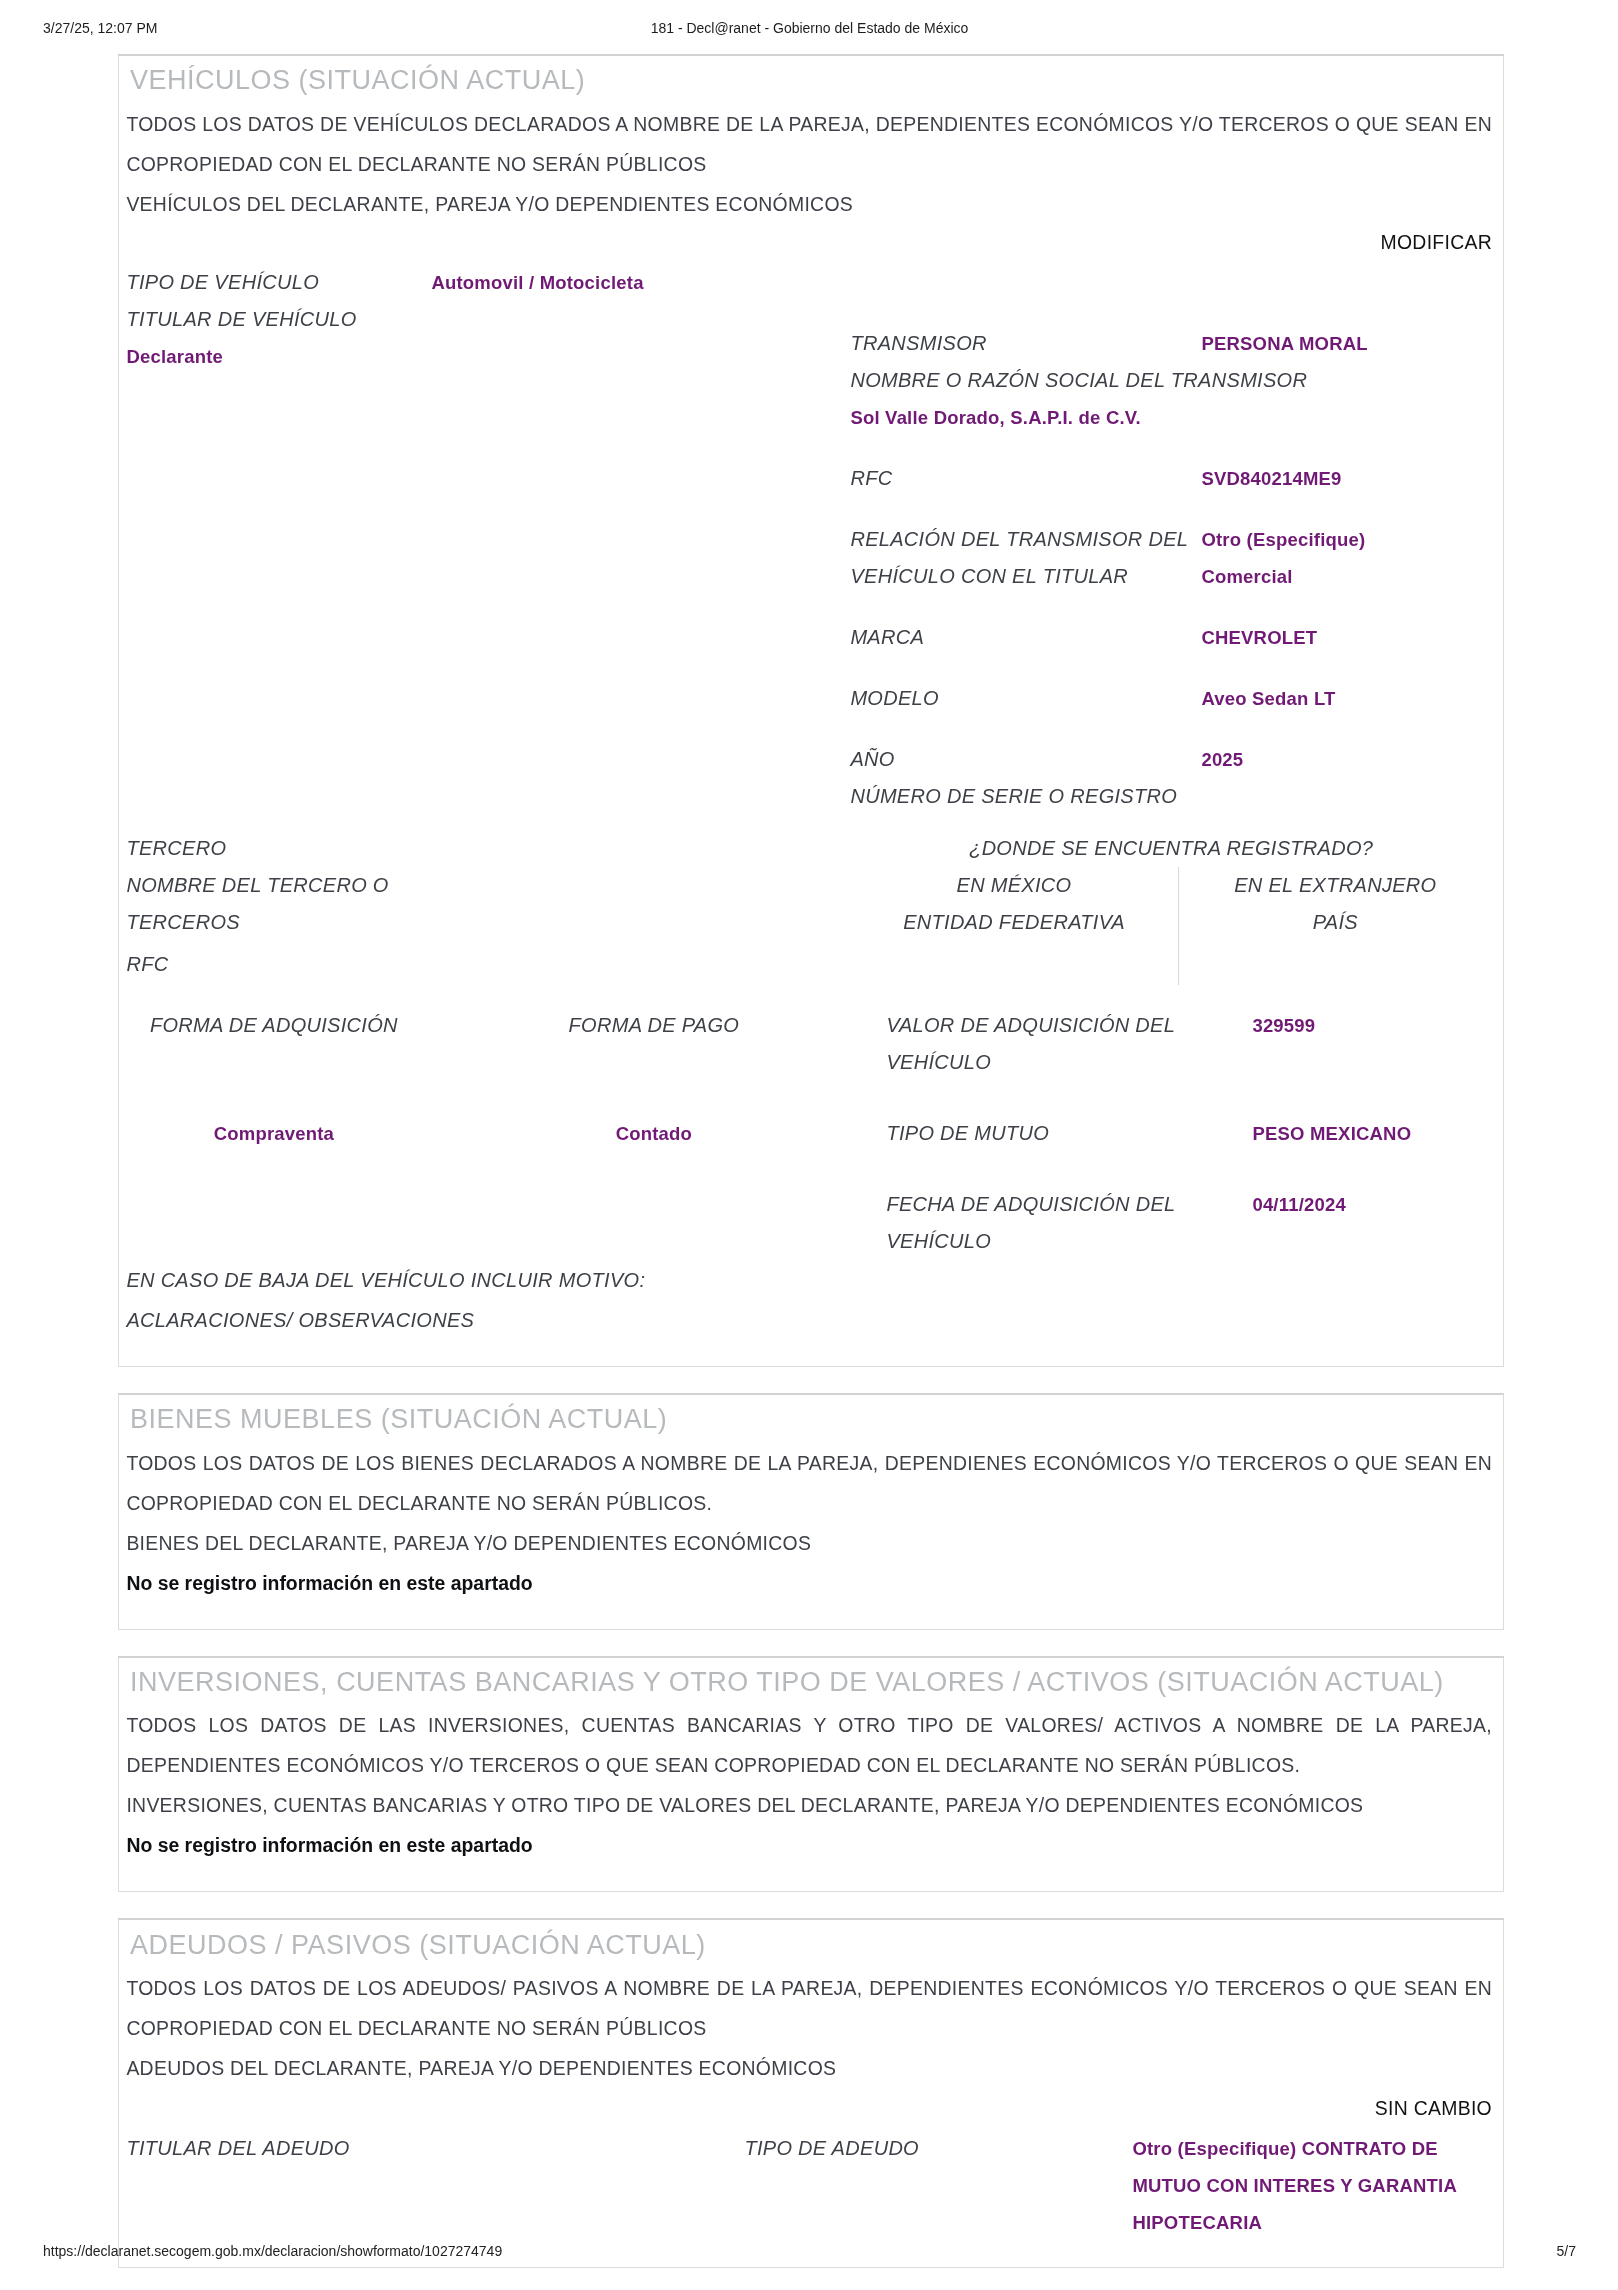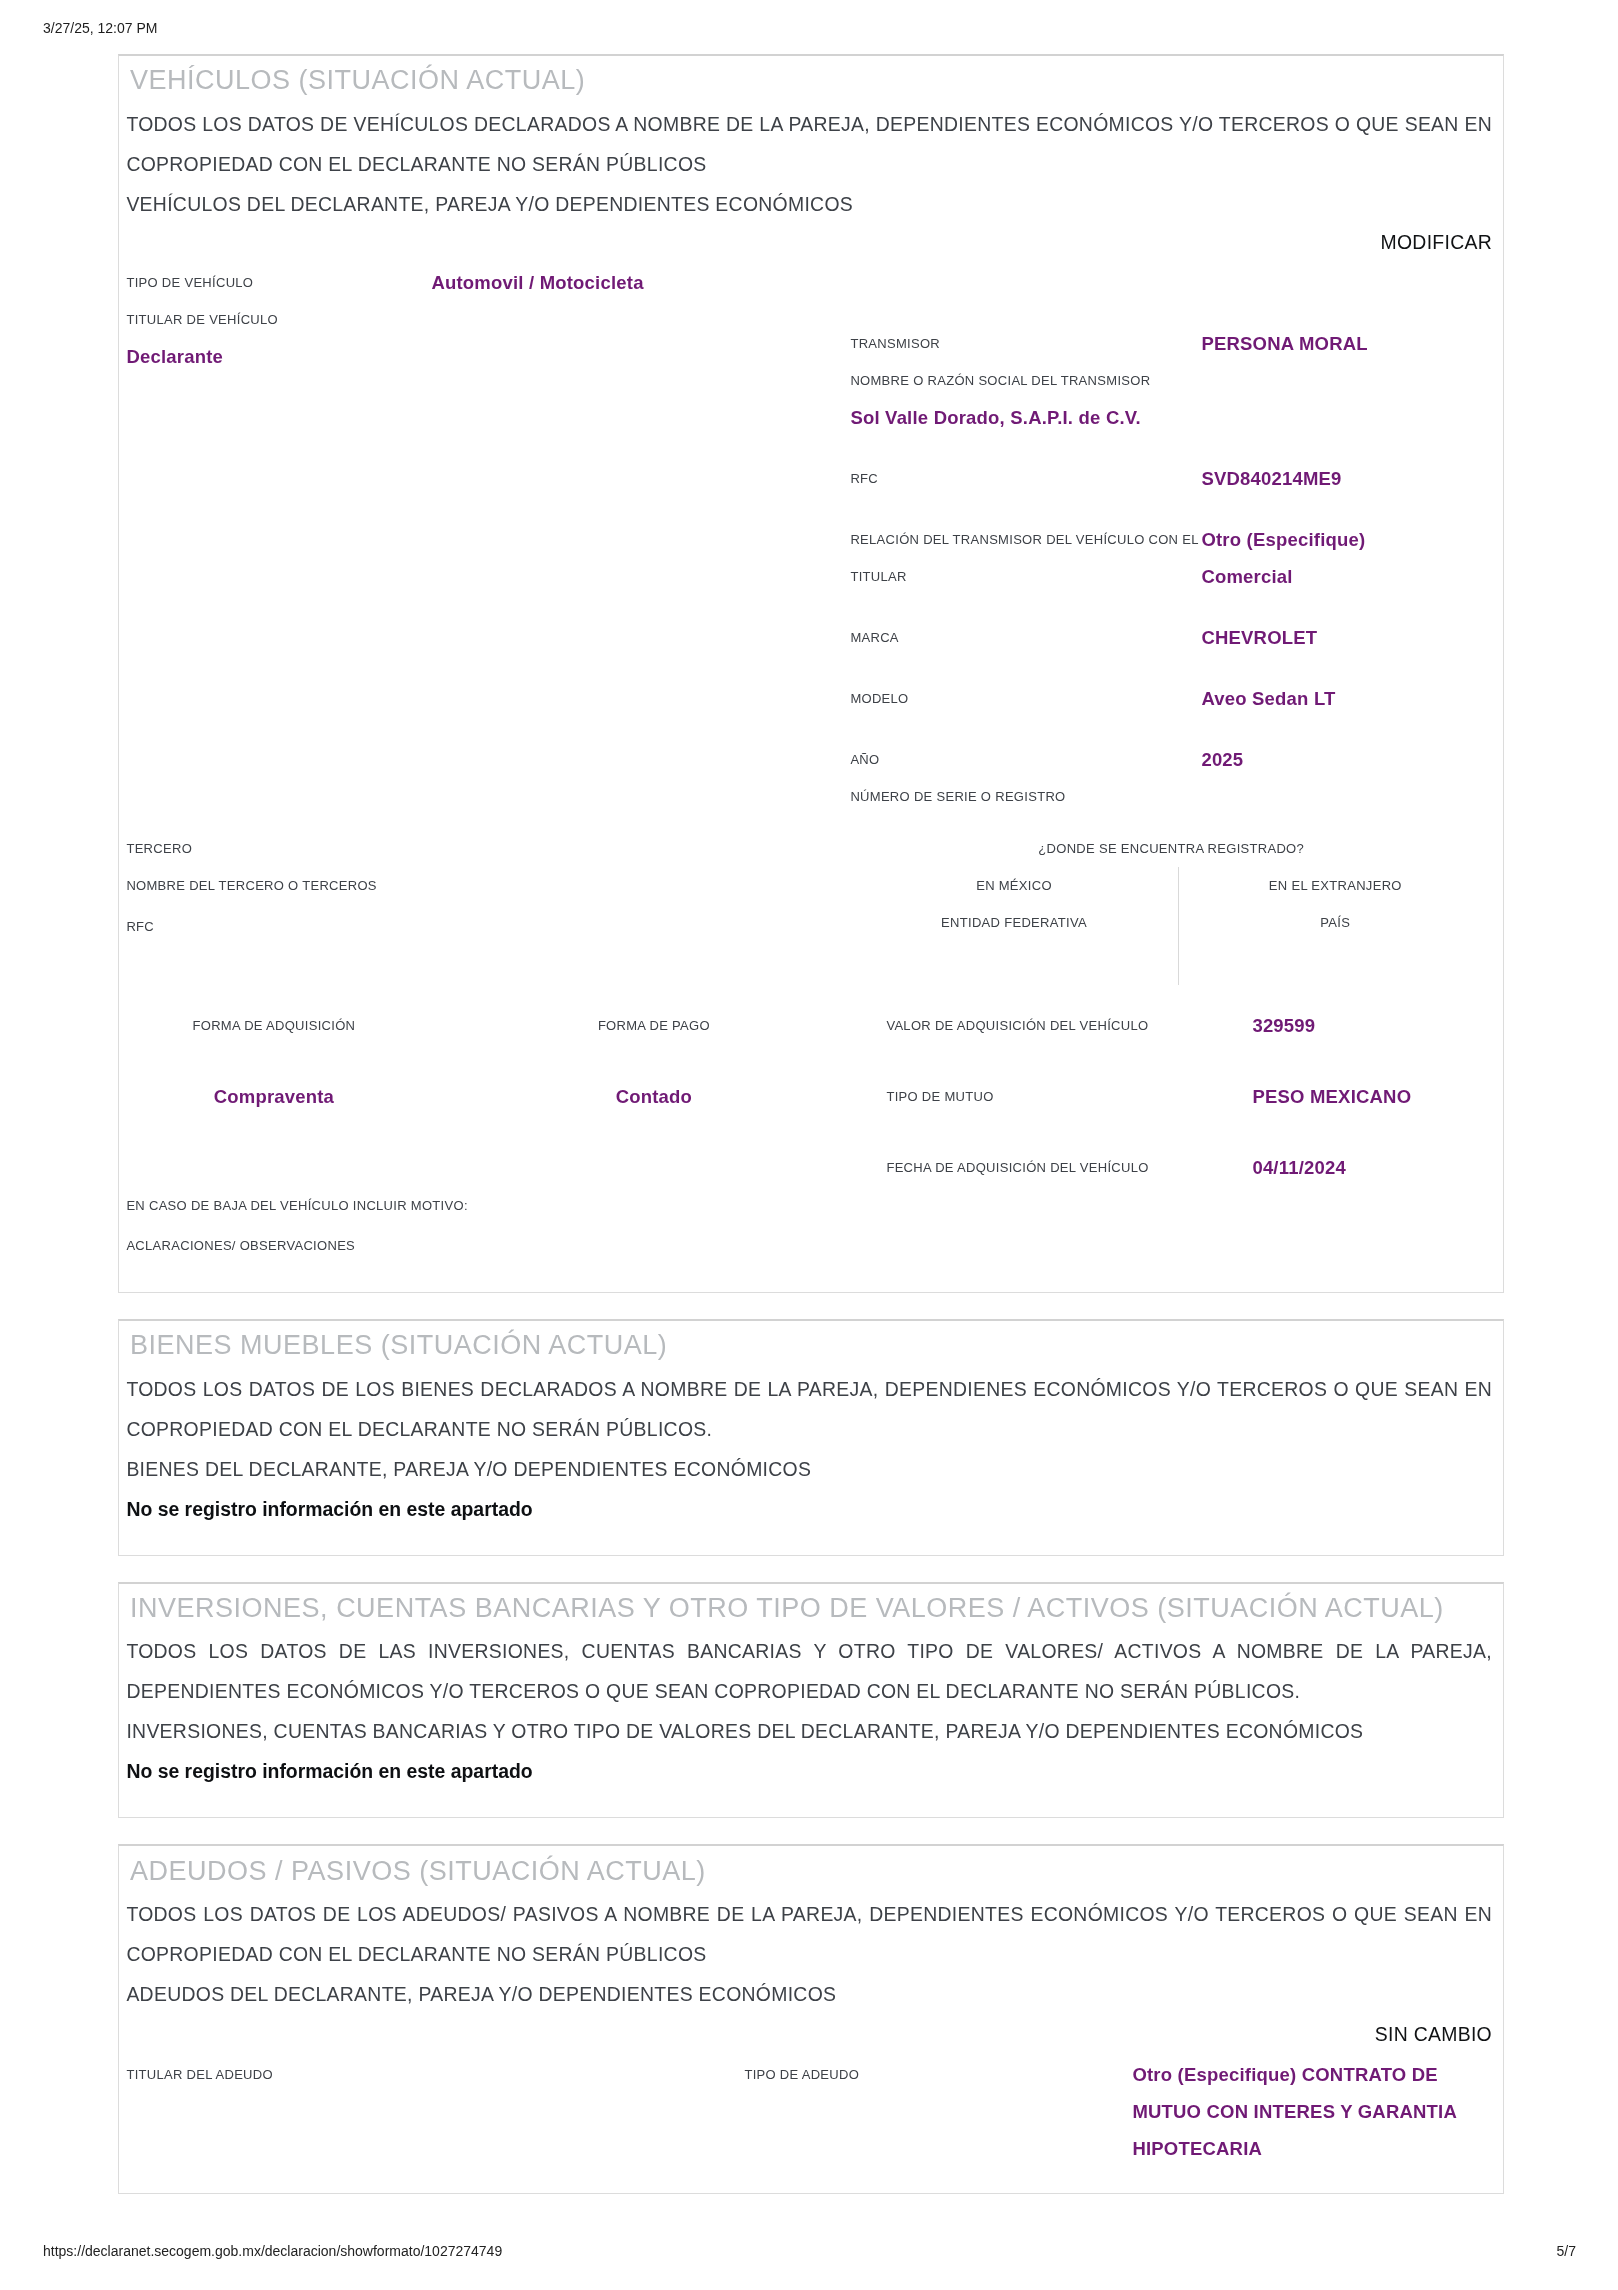--- a/index.html
+++ b/index.html
@@ -31,21 +31,21 @@
   .para {
     font-size:19.4px; line-height:40px; color:#3d4147; letter-spacing:0.3px;
     text-align:justify; margin-top:7.4px;
   }
   .subline { font-size:19.4px; line-height:40px; color:#3d4147; letter-spacing:0.3px; }
   .empty-msg { font-size:19.4px; line-height:40px; color:#0e1013; font-weight:bold; }
 
   .action-row { text-align:right; line-height:37px; }
   .action-link { font-size:19.4px; color:#101214; letter-spacing:0.3px; cursor:pointer; text-decoration:none; }
 
-  .label { font-size:13px; color:#3d4147; letter-spacing:0.3px; }
+  .label { font-size:20px; color:#3d4147; letter-spacing:0.3px;font-style:italic; }
   .value { font-size:18.5px; color:#701a75; font-weight:bold; letter-spacing:0.2px; }
   .lh40 { line-height:37px; }
   .lh43 { line-height:40px; }
 
   
   .row-tipo { display:flex; margin-top:1.8px; }
   .row-tipo .label { width:305px; }
   .columns { display:flex; }
   .col-left { width:724px; }
   .col-right { flex:1; }
@@ -73,20 +73,21 @@
   .ad-row { display:flex; }
   .ad-c1 { width:618px; }
   .ad-c2 { width:388px; }
   .ad-c3 { width:337px; }
 </style>
 </head>
 <body>
 
 <div class="page-header">
   <span class="ph-date">3/27/25, 12:07 PM</span>
+  <span class="ph-title">181 - Decl@ranet - Gobierno del Estado de México</span>
 </div>
 
 <div class="content">
 
   <section class="box" style="min-height:1094px;">
     <h2 class="box-title">VEHÍCULOS (SITUACIÓN ACTUAL)</h2>
     <p class="para">TODOS LOS DATOS DE VEHÍCULOS DECLARADOS A NOMBRE DE LA PAREJA, DEPENDIENTES ECONÓMICOS Y/O TERCEROS O QUE SEAN EN COPROPIEDAD CON EL DECLARANTE NO SERÁN PÚBLICOS</p>
     <p class="subline">VEHÍCULOS DEL DECLARANTE, PAREJA Y/O DEPENDIENTES ECONÓMICOS</p>
 
     <div class="action-row">

